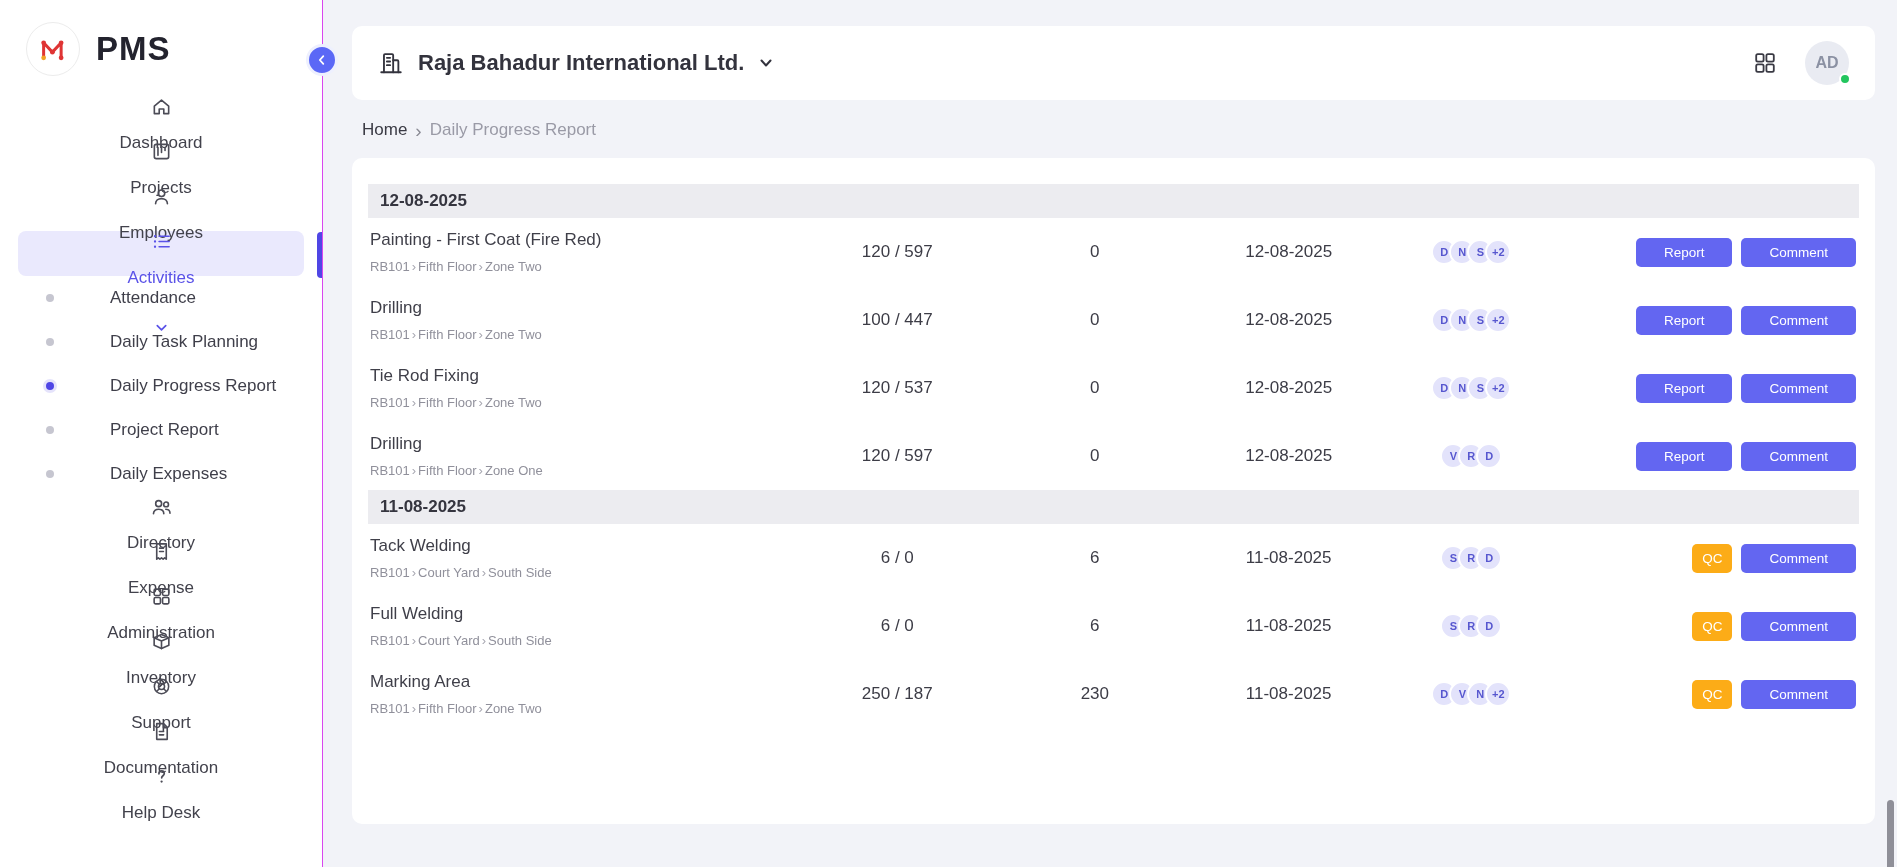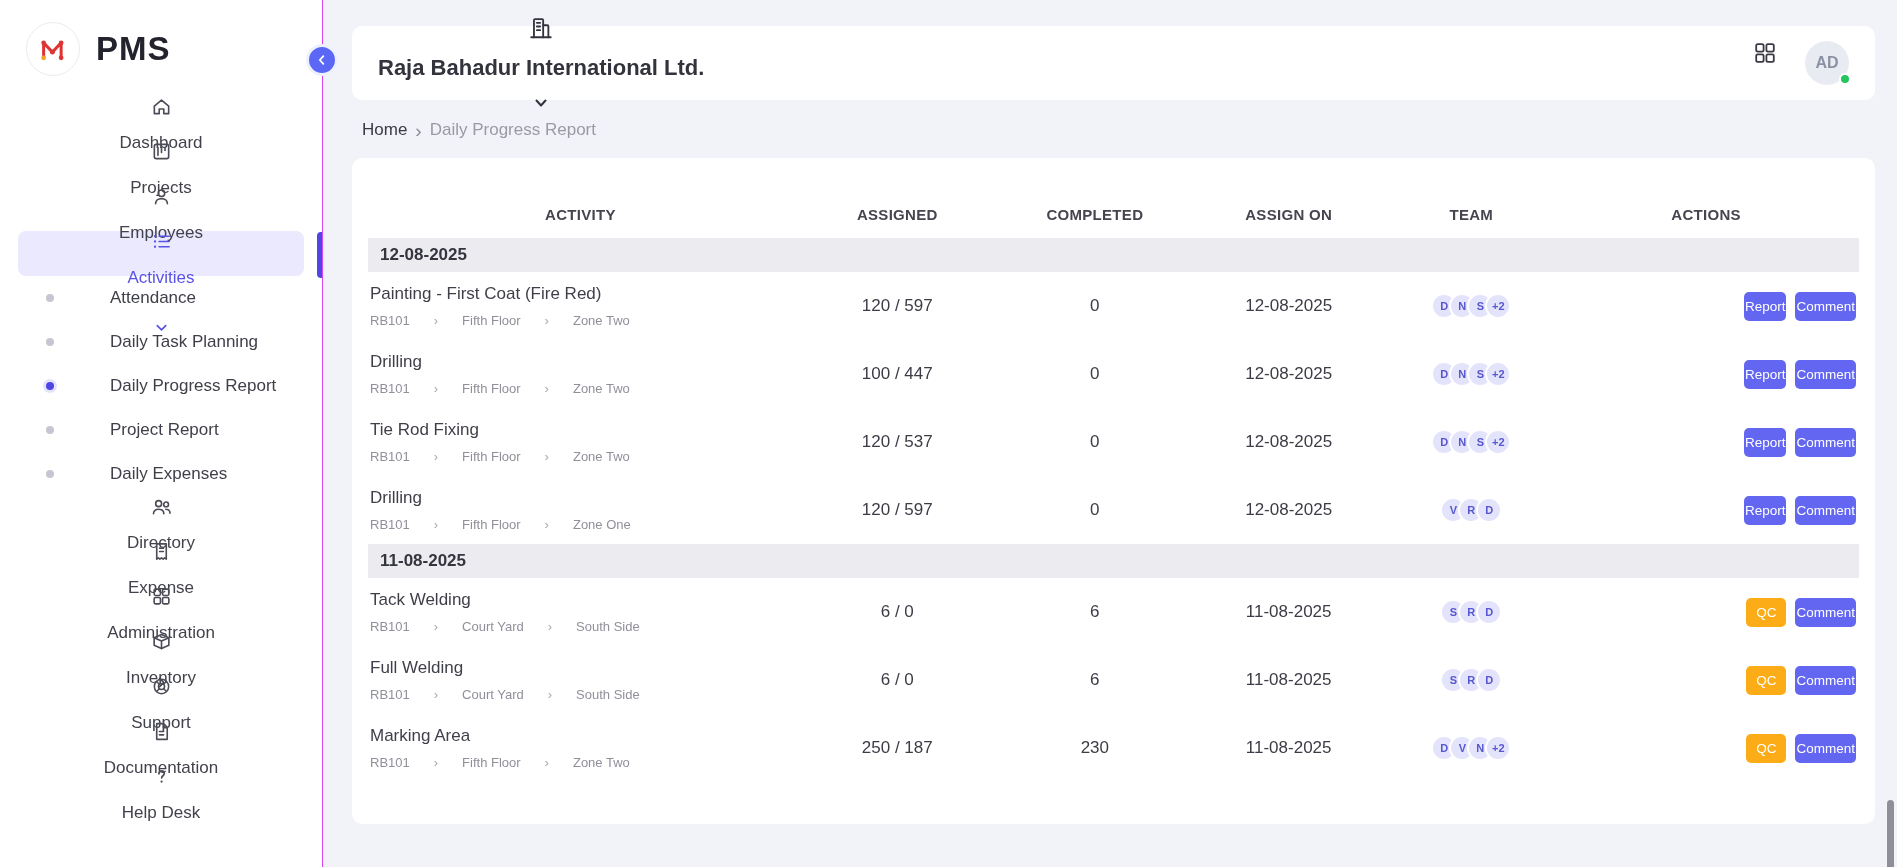--- a/index.html
+++ b/index.html
@@ -34,24 +34,24 @@
   .active-indicator { position:absolute; right:0; top:232px; width:5px; height:46px;
     background:#4f46e5; border-radius:4px 0 0 4px; }
   .sub-item { height:44px; display:flex; align-items:center; padding-left:28px;
     font-size:17px; color:#3f3f4a; cursor:pointer; white-space:nowrap; }
   .dot { width:8px; height:8px; border-radius:50%; background:#c6c6d0; margin-right:56px; flex:none; }
   .sub-item.active .dot { background:#4f46e5; box-shadow:0 0 0 3px rgba(79,70,229,.15); }
 
   
   .main { margin-left:324px; padding:26px 22px 0 28px; }
   .topbar { background:#fff; border-radius:10px; height:74px; display:flex; align-items:center; padding:0 26px; }
-  .company { display:flex; align-items:center; gap:14px; font-size:22px; font-weight:700; color:#33333d; cursor:pointer;flex-direction:column; }
+  .company { display:flex; align-items:center; gap:14px; font-size:22px; font-weight:700; color:#33333d; cursor:pointer; }
   .company .cicon { width:26px; height:26px; color:#33333d; }
   .company .cicon svg { width:26px; height:26px; }
-  .topbar-right { margin-left:auto; display:flex; align-items:flex-start; gap:28px; }
+  .topbar-right { margin-left:auto; display:flex; align-items:center; gap:28px; }
   .grid-btn { border:none; background:transparent; padding:0; cursor:pointer; color:#3a3a44; }
   .grid-btn svg { width:24px; height:24px; }
   .avatar { position:relative; width:44px; height:44px; border-radius:50%; background:#e9ebf2; color:#8b91a3;
     display:flex; align-items:center; justify-content:center; font-weight:700; font-size:16px; cursor:pointer; }
   .online-dot { position:absolute; right:-2px; bottom:0; width:12px; height:12px; background:#22c55e;
     border:2px solid #fff; border-radius:50%; }
 
   .breadcrumb { display:flex; align-items:center; gap:8px; padding:20px 10px 18px; font-size:17px; color:#3a3a44; }
   .bc-sep { color:#8a8a94; font-size:19px; line-height:1; }
   .bc-current { color:#9a9aa6; }
@@ -68,30 +68,30 @@
   .funnel-btn svg { width:24px; height:24px; }
 
   .grid6 { display:grid; grid-template-columns:28.5% 14% 12.5% 13.5% 11% 20.5%; align-items:center; }
   .thead { height:48px; margin-top:6px; }
   .thead > div { text-align:center; font-weight:700; font-size:15px; color:#45454f; letter-spacing:.3px; }
   .group-row { height:34px; background:#ececf0; display:flex; align-items:center; padding:0 12px;
     font-weight:700; font-size:17px; color:#35353f; }
   .trow { height:68px; }
   .cell-activity { padding:0 6px 0 2px; }
   .act-name { font-size:17px; color:#3f3f49; }
-  .act-path { margin-top:9px; font-size:13px; color:#90909b; display:flex; align-items:center; gap:24px; }
+  .act-path { margin-top:9px; font-size:13px; color:#90909b; display:flex; align-items:center; gap:2px; }
   .act-path .sep { color:#a8a8b2; font-size:13px; line-height:1; }
   .num { text-align:center; font-size:17px; color:#3c3c46; }
   .team-cell { display:flex; justify-content:center; }
   .chip { width:26px; height:26px; border-radius:50%; background:#e3e3fb; color:#5757cf; font-size:11px;
     font-weight:700; display:flex; align-items:center; justify-content:center; border:2px solid #fff;
     margin-left:-8px; cursor:pointer; }
   .chip:first-child { margin-left:0; }
   .actions-cell { display:flex; justify-content:flex-end; gap:9px; padding-right:3px; }
-  .btn { border:none; border-radius:5px; color:#fff; font-size:13.5px; padding:7px 1px; cursor:pointer;
+  .btn { border:none; border-radius:5px; color:#fff; font-size:13.5px; padding:7px 28px; cursor:pointer;
     font-family:inherit; }
   .btn.primary { background:#6366f1; }
   .btn.qc { background:#fcac17; padding:7px 10px; }
 
   .scroll-thumb { position:fixed; right:3px; top:800px; width:7px; height:72px; background:#8f8f98;
     border-radius:4px; z-index:10; }
 </style>
 </head>
 <body>
 
@@ -313,28 +313,20 @@
 
   <div class="breadcrumb">
     <span>Home</span>
     <span class="bc-sep">›</span>
     <span class="bc-current">Daily Progress Report</span>
   </div>
 
   <div class="content-card">
 
 
-    <div class="grid6 thead">
-      <div>ACTIVITY</div>
-      <div>ASSIGNED</div>
-      <div>COMPLETED</div>
-      <div>ASSIGN ON</div>
-      <div>TEAM</div>
-      <div>ACTIONS</div>
-    </div>
 
     <div id="table-body">
         <div class="group-row">12-08-2025</div>
         <div class="grid6 trow">
     <div class="cell-activity">
       <div class="act-name">Painting - First Coat (Fire Red)</div>
       <div class="act-path">
               <span>RB101</span>
               <span class="sep">›</span>
               <span>Fifth Floor</span>

